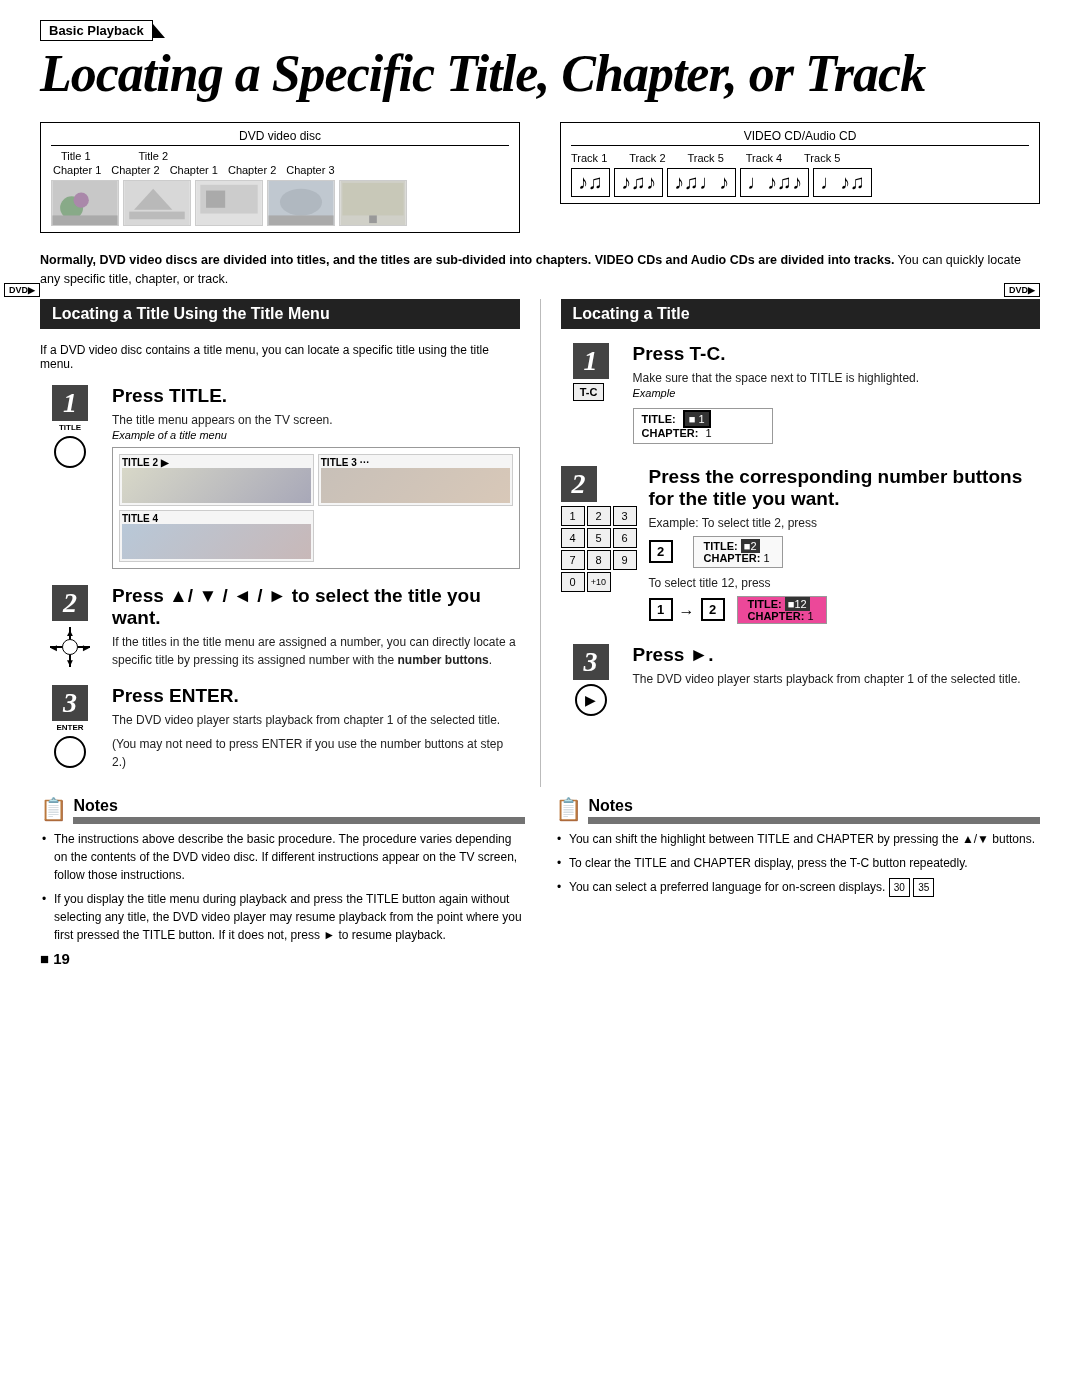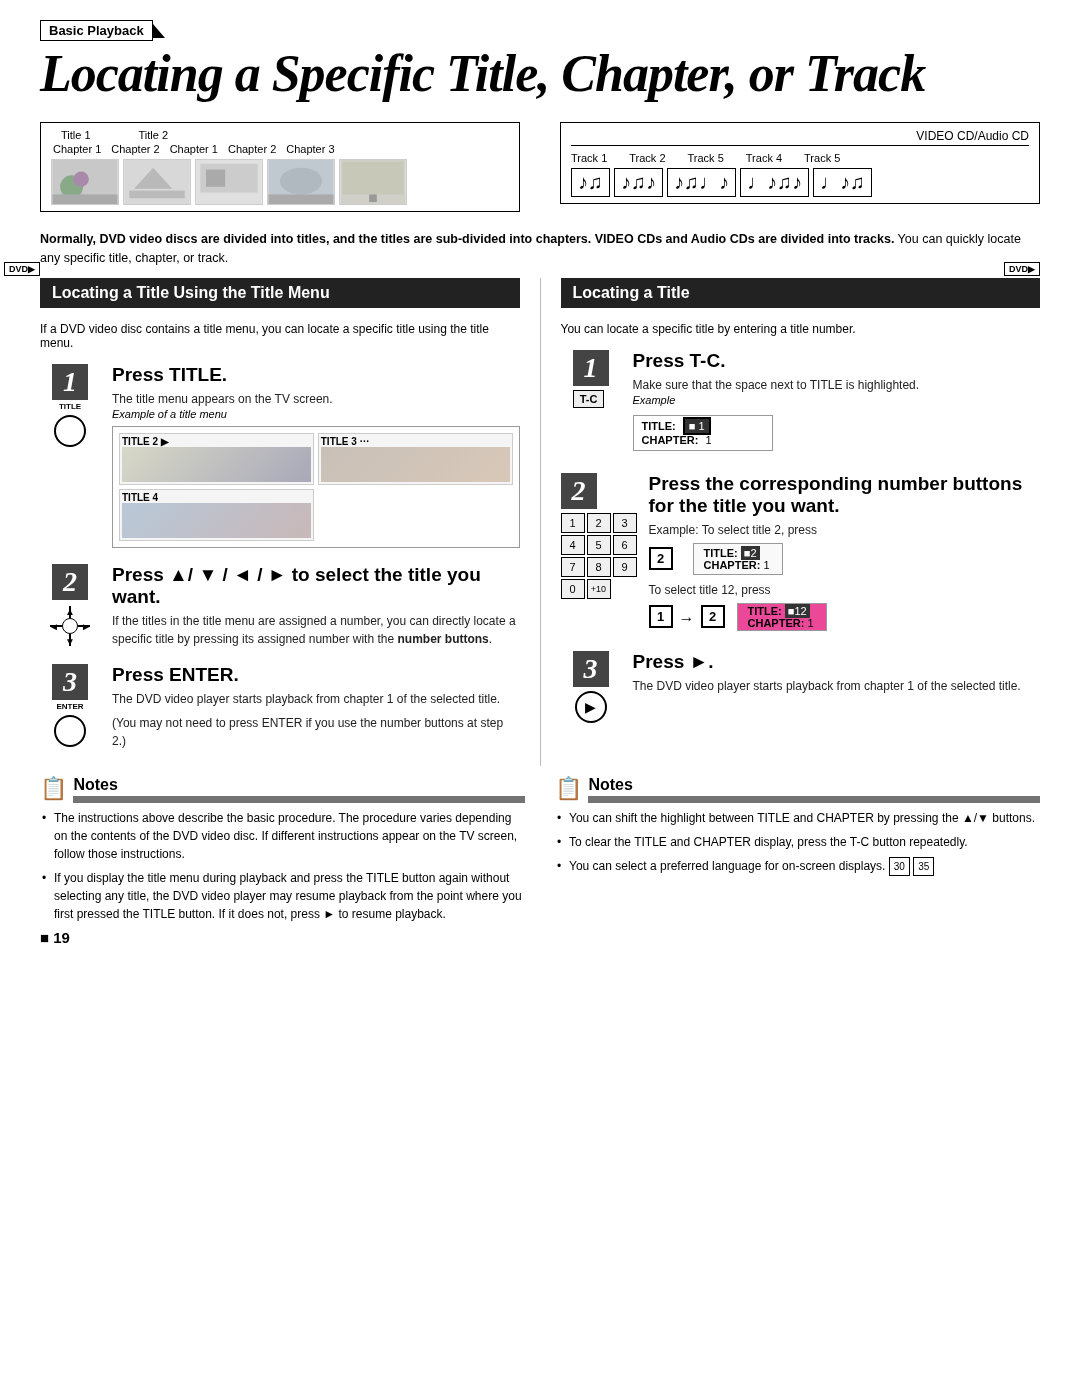--- a/index.html
+++ b/index.html
@@ -100,21 +100,21 @@
       height: 100%;
     }
 
     .cd-diagram {
       border: 1px solid #000;
       padding: 6px 10px;
       flex: 1;
       min-width: 280px;
     }
     .cd-diagram-label {
-      text-align: right;
+      text-align: center;
       font-size: 12px;
       border-bottom: 1px solid #000;
       margin-bottom: 6px;
       padding-bottom: 2px;
     }
     .cd-track-row {
       display: flex;
       gap: 22px;
       font-size: 11px;
       margin-bottom: 4px;
@@ -384,20 +384,21 @@
 <div class="breadcrumb-bar">
   <span class="breadcrumb-text">Basic Playback</span>
   <span class="breadcrumb-tab"></span>
 </div>
 
 <h1 class="main-title">Locating a Specific Title, Chapter, or Track</h1>
 
 <div class="diagram-section">
 
   <div class="dvd-diagram">
+    <div class="dvd-diagram-label">DVD video disc</div>
     <div class="dvd-title-row">
       <span>Title 1</span>
       <span style="margin-left:20px;">Title 2</span>
     </div>
     <div class="dvd-chapter-row">
       <span>Chapter 1</span>
       <span>Chapter 2</span>
       <span>Chapter 1</span>
       <span>Chapter 2</span>
       <span>Chapter 3</span>
@@ -548,21 +549,20 @@
   </div>
 
   <div style="flex:1; padding-left:20px;">
     <div style="position:relative;">
       <span style="font-size:9px; font-weight:bold; border:1px solid #000; padding:1px 4px; position:absolute; top:-16px; right:0; background:#fff;">DVD▶</span>
     </div>
     <div class="section-header">
       <span>Locating a Title</span>
     </div>
 
-    <p style="font-size:12px; margin-bottom:14px;">You can locate a specific title by entering a title number.</p>
 
     <div class="step-block">
       <div style="display:flex; flex-direction:column; align-items:center; min-width:60px;">
         <div style="font-size:28px; font-weight:bold; font-style:italic; font-family:Georgia,serif; background:#444; color:#fff; width:36px; height:36px; display:flex; align-items:center; justify-content:center;">1</div>
         <div class="tc-button" style="margin-top:4px;">T-C</div>
       </div>
       <div class="step-content">
         <div class="step-title">Press T-C.</div>
         <p class="step-desc">Make sure that the space next to TITLE is highlighted.</p>
         <p class="example-label">Example</p>

